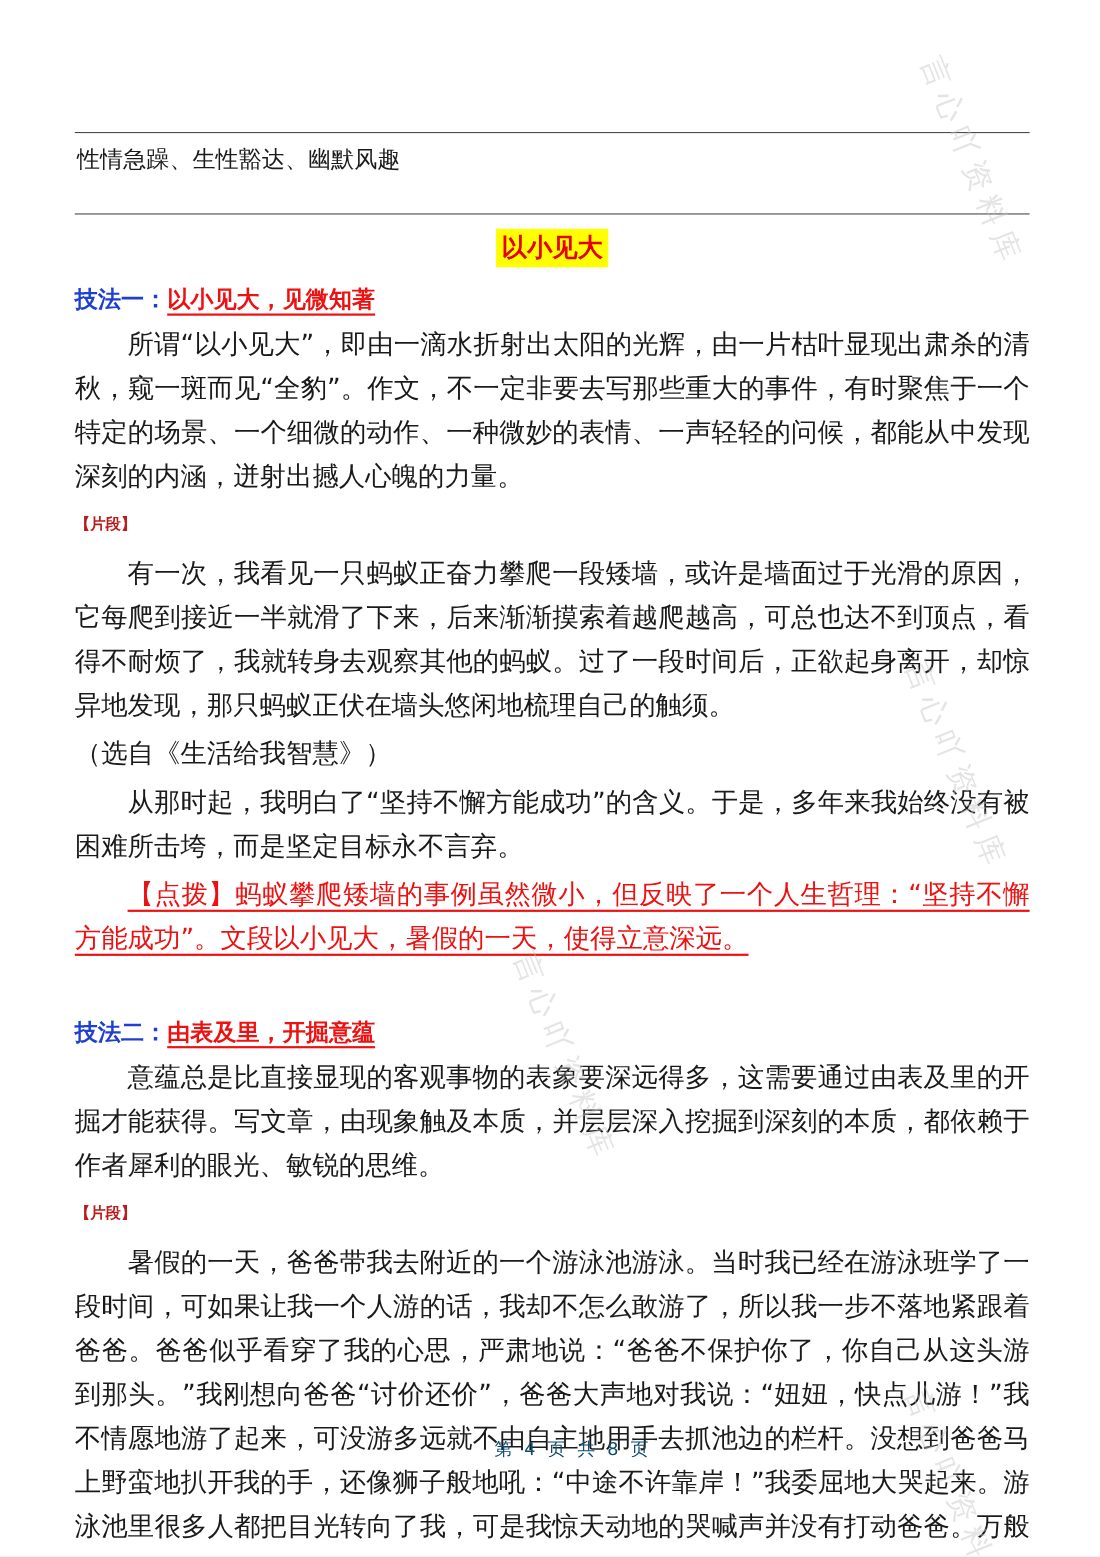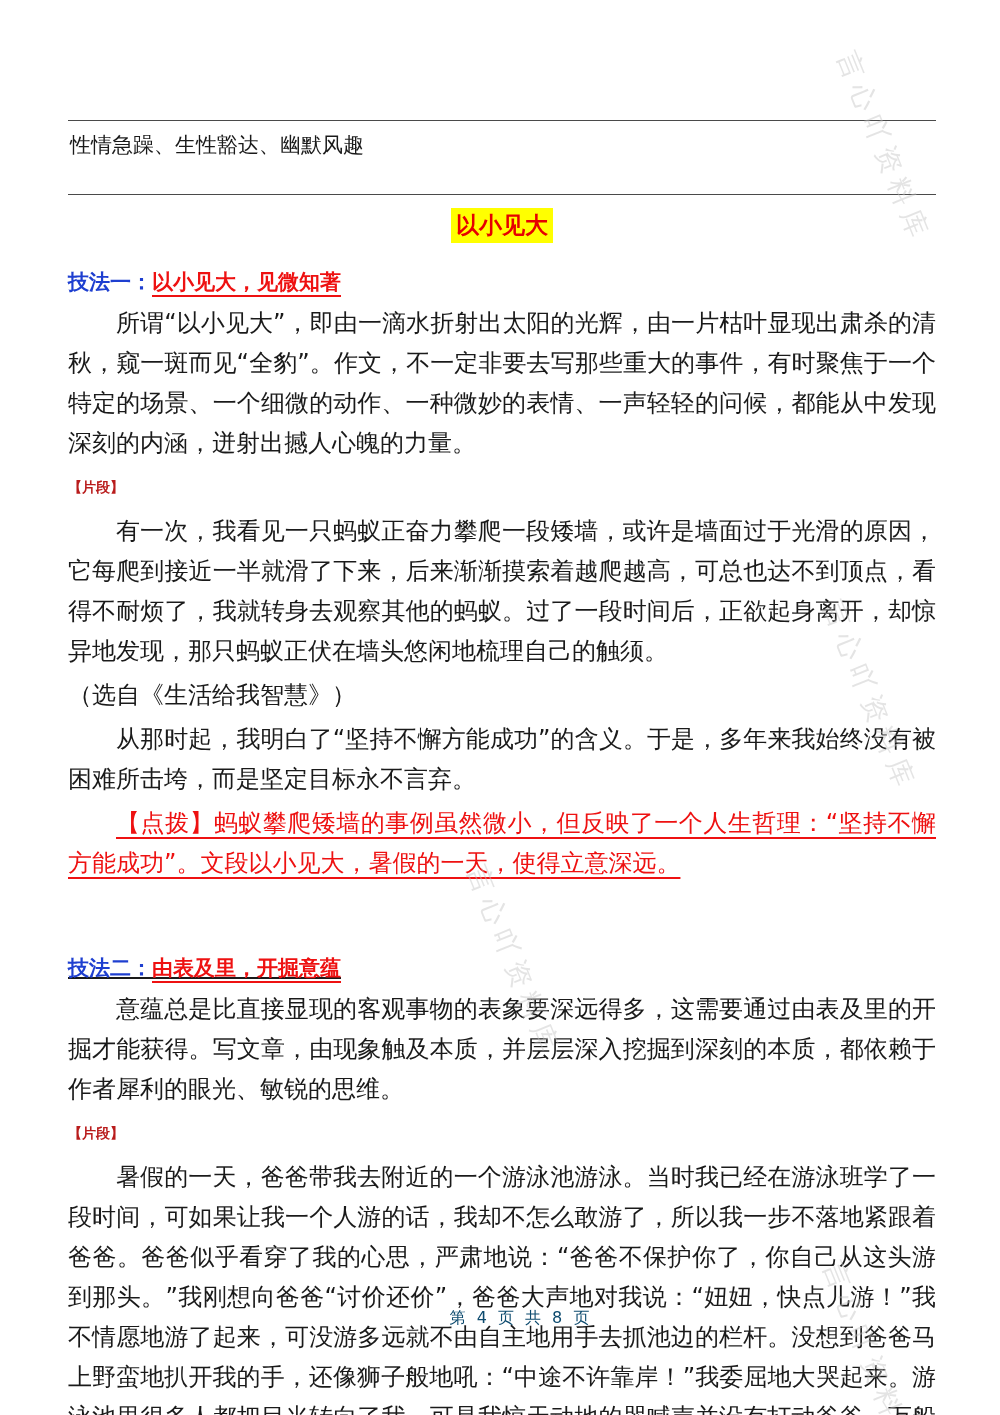--- a/index.html
+++ b/index.html
@@ -37,21 +37,21 @@
   }
   .title-text {
     display: inline-block;
     background: #ffff00;
     color: #e60000;
     font-weight: bold;
     font-size: 23px;
     padding: 2px 5px;
   }
   .tech-heading {
-    margin-top: 22px;
+    margin-top: 12px;
     font-size: 21px;
     font-weight: bold;
     line-height: 34px;
   }
   .blue-label { color: #1e3fd0; }
   .red-ul {
     color: #ee1111;
     text-decoration: underline;
     text-decoration-color: #ee1111;
     text-underline-offset: 6px;
@@ -69,21 +69,21 @@
     font-weight: bold;
     line-height: 40px;
     margin-top: 4px;
   }
   .comment {
     color: #ee1111;
     text-decoration: underline;
     text-decoration-color: #ee1111;
     text-underline-offset: 6px;
   }
-  .gap-before { margin-top: 68px; text-decoration: underline; }
+  .gap-before { margin-top: 48px; }
   .footer {
     position: absolute;
     left: 0;
     right: 0;
     top: 1308px;
     z-index: 1;
     text-align: center;
     font-size: 16px;
     color: #0c4a6e;
     letter-spacing: 3px;

